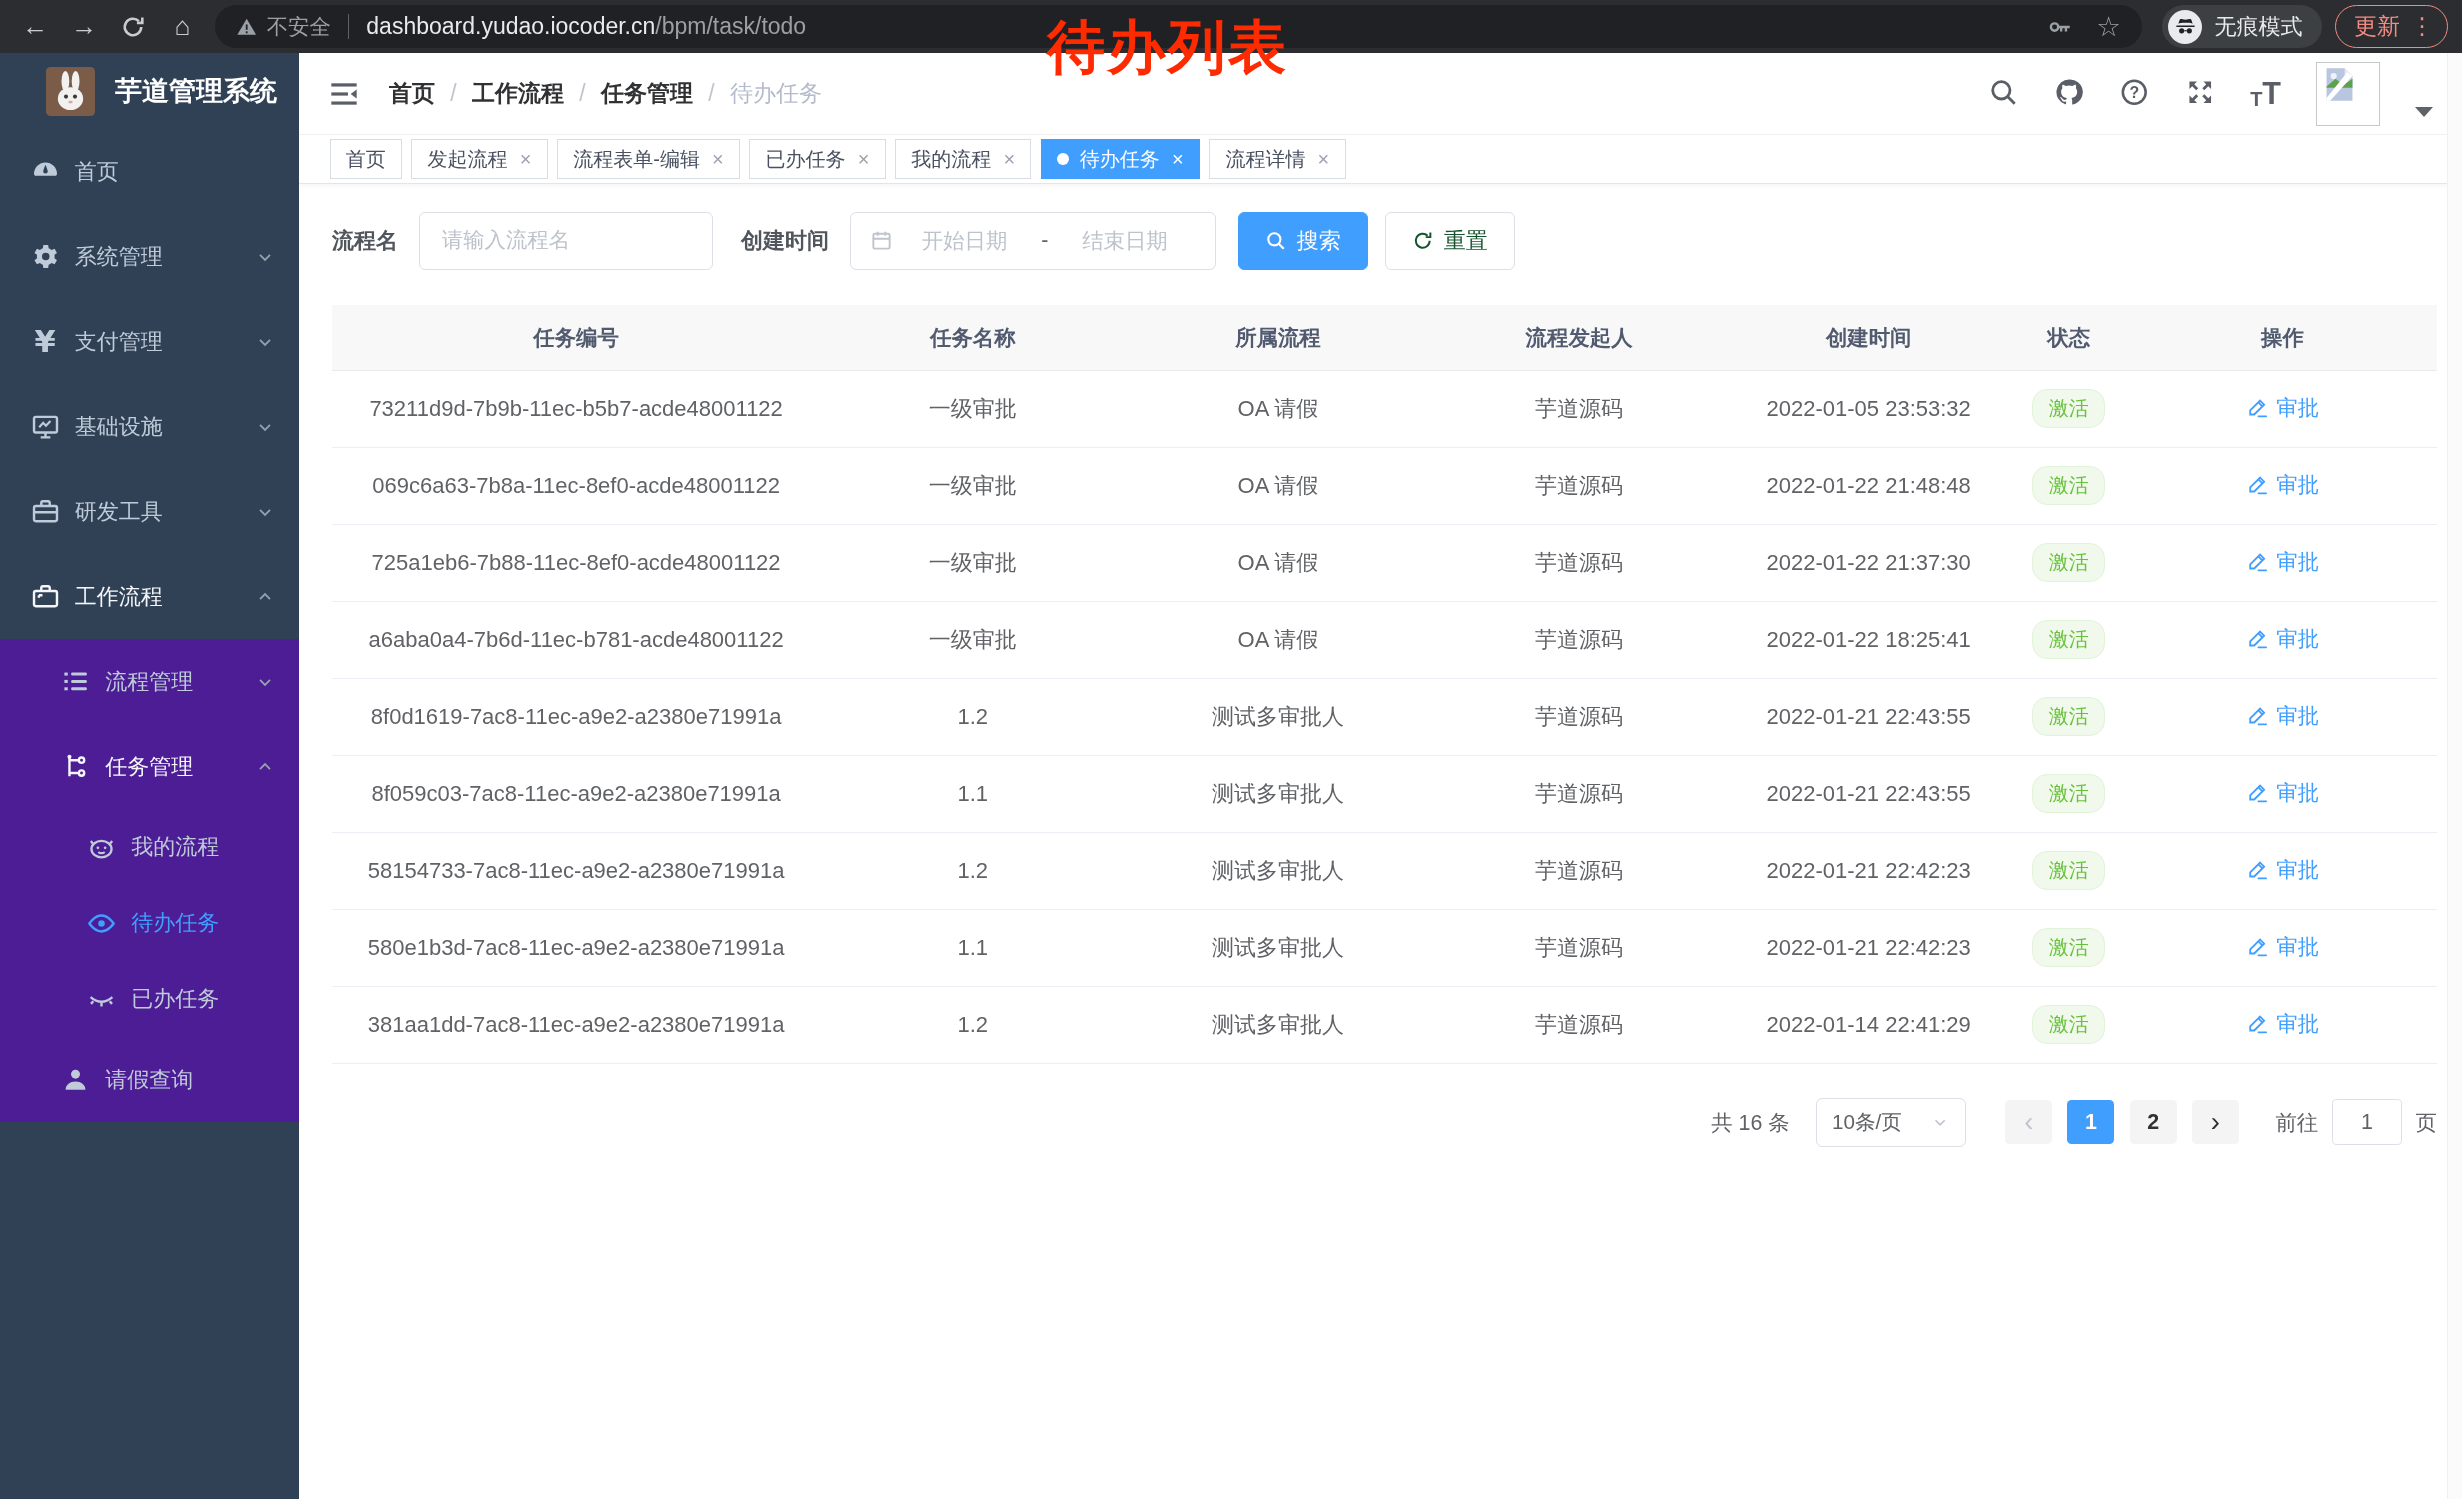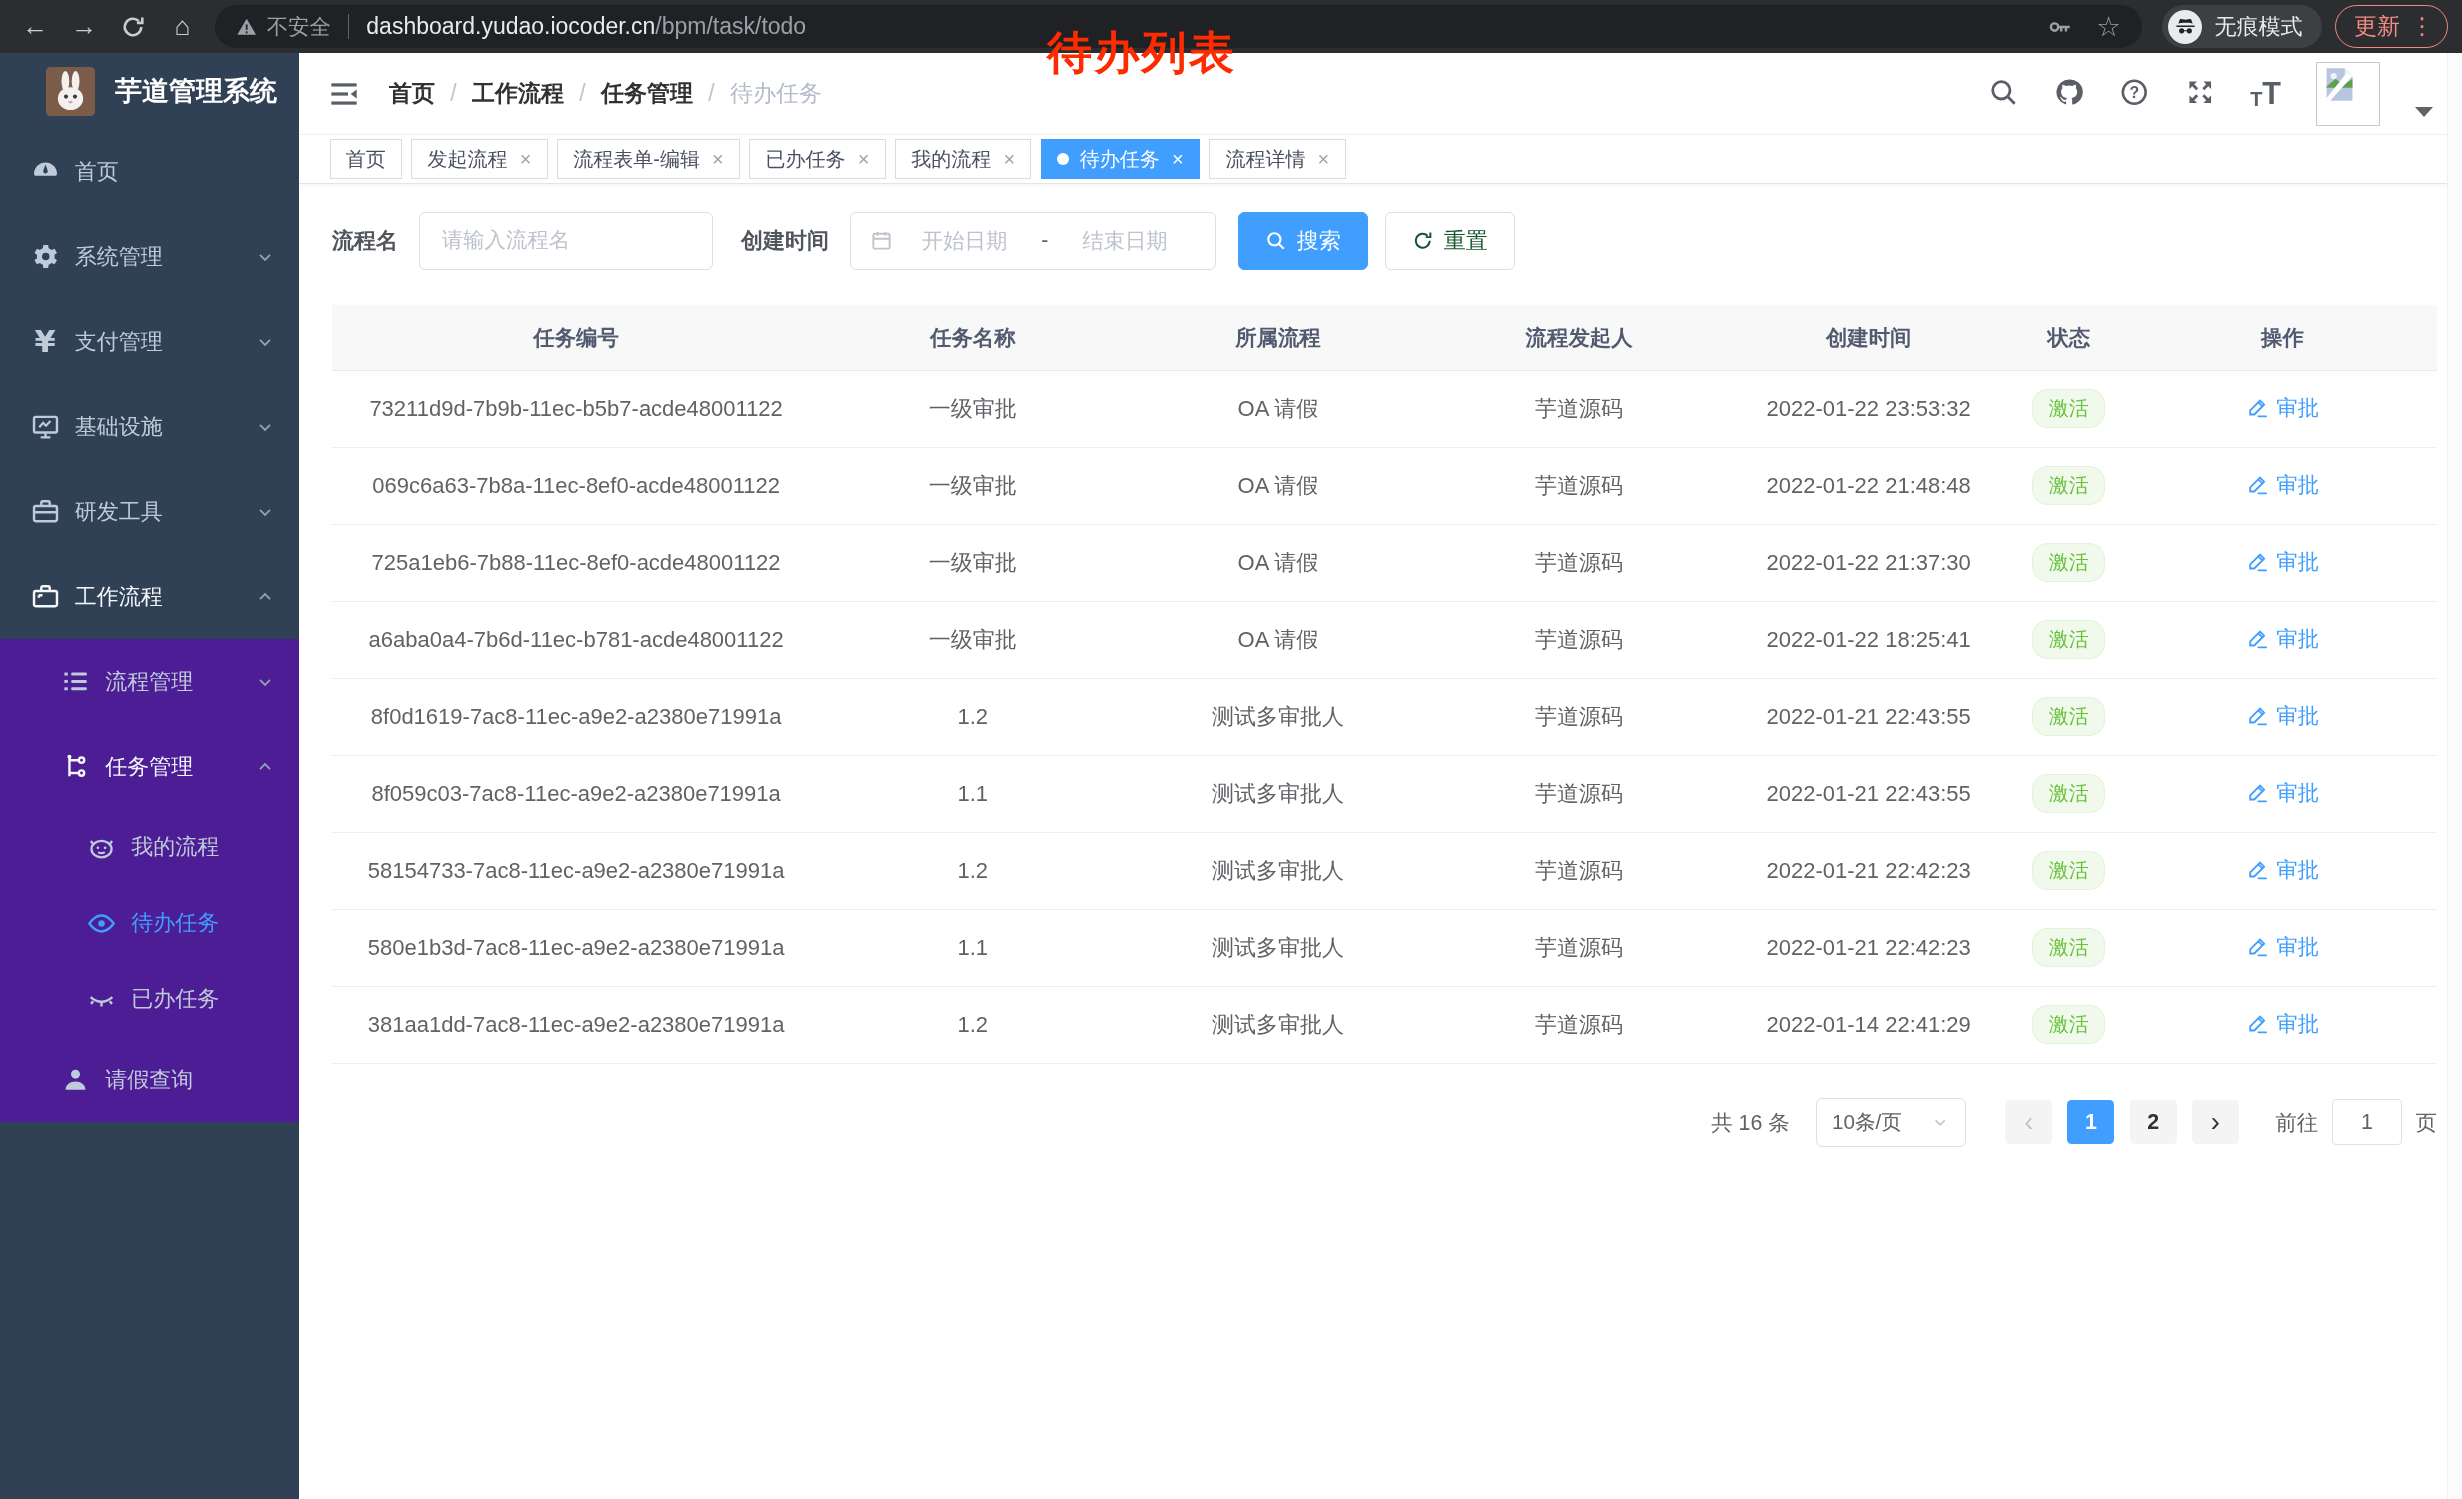--- a/index.html
+++ b/index.html
@@ -119,21 +119,21 @@
              justify-content:center;margin:0 7.6px;color:#303133;font-weight:bold;font-size:21.4px;cursor:pointer}
   .pager-btn.nav-arrow{font-size:27.5px;font-weight:normal}
   .pager-btn.disabled{color:#c0c4cc}
   .pager-btn.active{background:#409eff;color:#fff}
   .goto-label{margin-left:29px;white-space:nowrap}
   .goto-input{width:70px;height:46px;border:1.5px solid #dcdfe6;border-radius:4.6px;text-align:center;font-size:21.4px;
               color:#606266;margin:0 13.7px;box-sizing:border-box;outline:none;font-family:inherit}
   .goto-suffix{white-space:nowrap}
 
   
-  .annotation{position:absolute;left:1047px;top:23px;font-size:45px;font-weight:bold;color:#ff2b00;
+  .annotation{position:absolute;left:1047px;top:9px;font-size:58px;font-weight:bold;color:#ff2b00;
               z-index:50;letter-spacing:2.3px;white-space:nowrap}
   .scroll-strip{position:absolute;right:0;top:53px;width:13.7px;height:1446px;background:#fbfbfc;border-left:0.8px solid #f0f0f0}
 </style>
 </head>
 <body>
 
 <div class="browser-bar">
   <div class="nav-icons">
       <span class="nav-btn">
         <span class="icon" style="font-size: 26px; width: 26px; height: 26px;">←</span>
@@ -495,21 +495,21 @@
               <th>状态</th>
               <th>操作</th>
             </tr>
           </thead>
         <tbody>
             <tr>
               <td>73211d9d-7b9b-11ec-b5b7-acde48001122</td>
               <td>一级审批</td>
               <td>OA 请假</td>
               <td>芋道源码</td>
-              <td>2022-01-22 23:53:32</td>
+              <td>2022-01-05 23:53:32</td>
               <td><span class="badge">激活</span></td>
               <td><span class="action-link">
                   <span class="icon" style="width: 23px; height: 23px;">
                     <svg viewBox="0 0 24 24" fill="none" stroke="currentColor" stroke-width="1.9">
                       <path d="M14.7 4.8l4.2 4.2L8.6 19.3H4.4v-4.2zM12.9 6.6l4.2 4.2"></path>
                       <path d="M13 21.2h8" stroke-linecap="round"></path>
                     </svg>
                   </span>
                   <span>审批</span>
                 </span></td>

